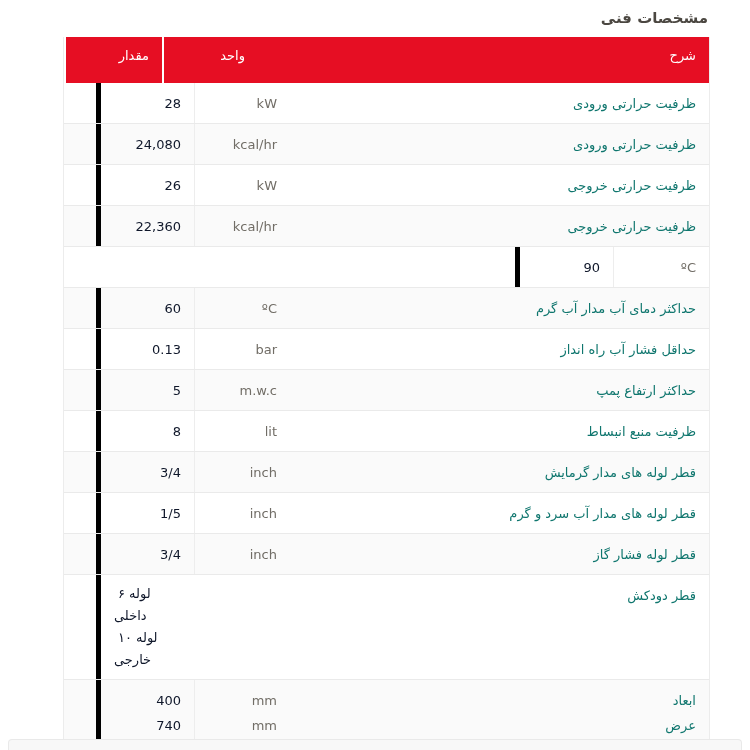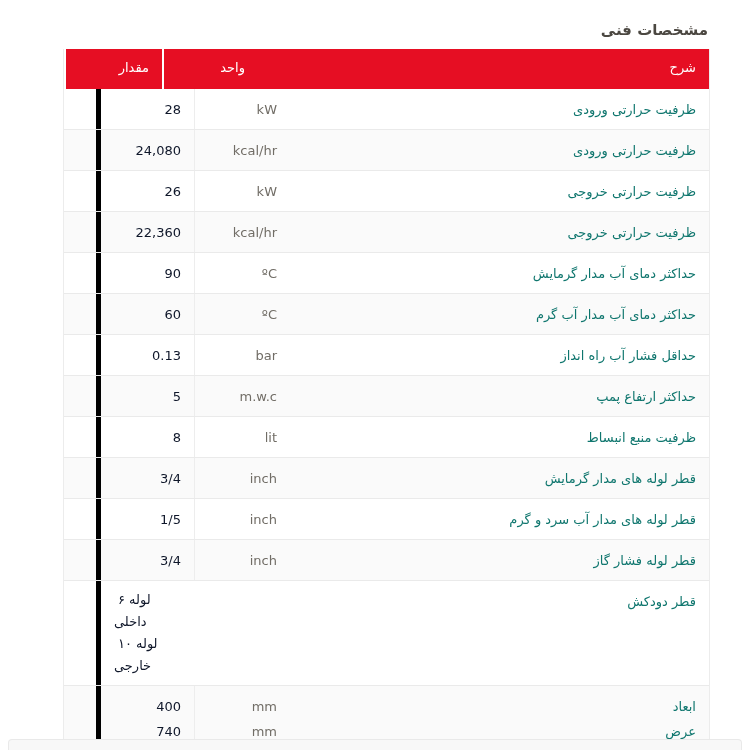--- a/index.html
+++ b/index.html
@@ -7,31 +7,31 @@
   body {
     width:750px; height:750px; position:relative; overflow:hidden;
     font-family:"DejaVu Sans", sans-serif;
   }
   .content {
     position:absolute; top:0; left:63px; right:40px;
     direction:rtl;
   }
   .page-title {
     font-size:15px; font-weight:bold; color:#4b4741;
-    padding:9px 2px 10px 0; letter-spacing:0;margin-top:12px;
+    padding:9px 2px 10px 0; letter-spacing:0;
   }
   
   .spec-table {
     width:100%; direction:rtl;
     border:1px solid #ececec; border-top:none;
   }
   .thead { display:flex; direction:rtl; }
   .th {
     background:#e60e23; color:#ffffff; font-size:13px;
-    height:40px; line-height:38px; padding:0 13px;
+    height:46px; line-height:38px; padding:0 13px;
     text-align:right; overflow:hidden;
   }
   .th.c-desc  { flex:1 1 auto; }
   .th.c-unit  { width:96px; flex:0 0 96px; border-left:2px solid #ffffff; }
   .th.c-value { width:98px; flex:0 0 98px; border-left:2px solid #ffffff; }
   .row {
     display:flex; direction:rtl; background:#ffffff;
     border-bottom:1px solid #eaeaea;
   }
   .row.striped { background:#fafafa; }
@@ -108,23 +108,20 @@
             <div class="line">ظرفیت حرارتی خروجی</div>
           </div>
           <div class="cell c-unit">
             <div class="line">kcal/hr</div>
           </div>
           <div class="cell c-value">
             <div class="line">22,360</div>
           </div>
         </div>
         <div class="row">
-          <div class="cell c-desc">
-            <div class="line">حداکثر دمای آب مدار گرمایش</div>
-          </div>
           <div class="cell c-unit">
             <div class="line">ºC</div>
           </div>
           <div class="cell c-value">
             <div class="line">90</div>
           </div>
         </div>
         <div class="row striped">
           <div class="cell c-desc">
             <div class="line">حداکثر دمای آب مدار آب گرم</div>

